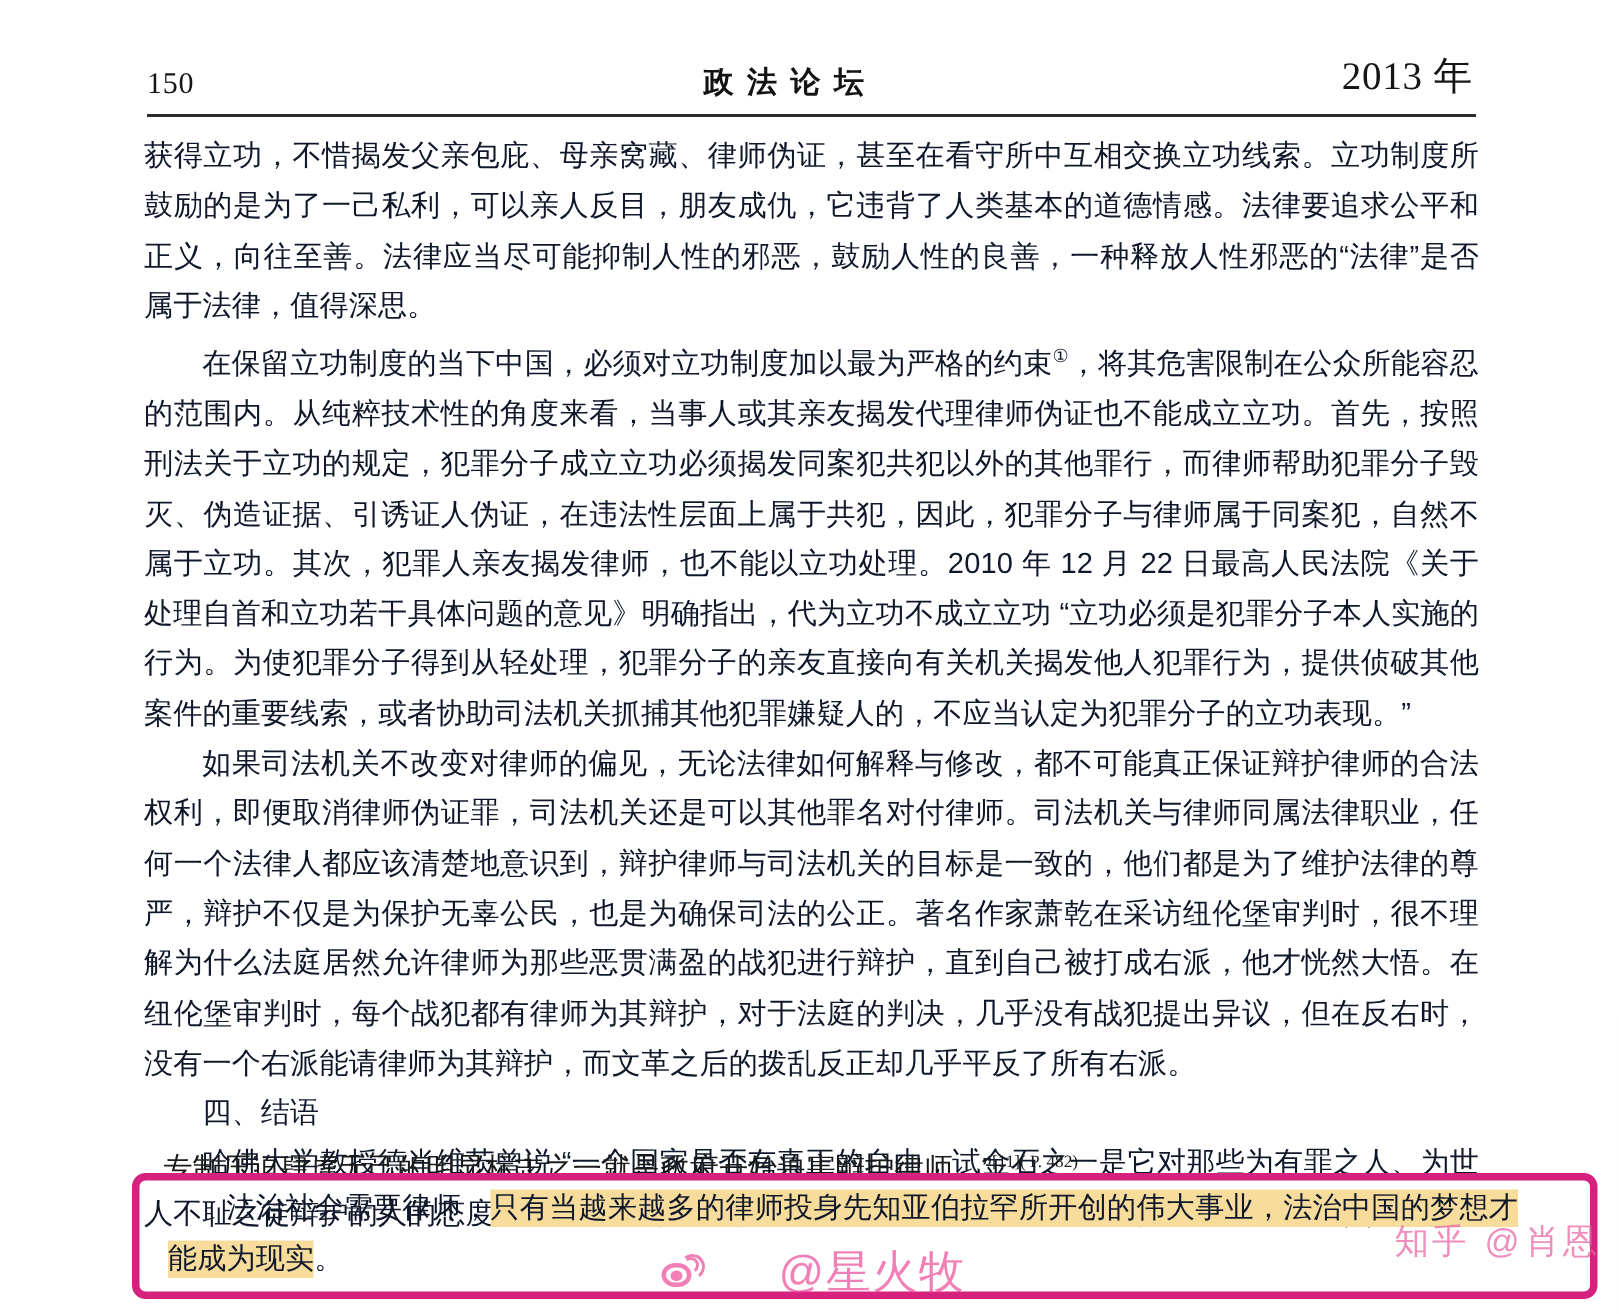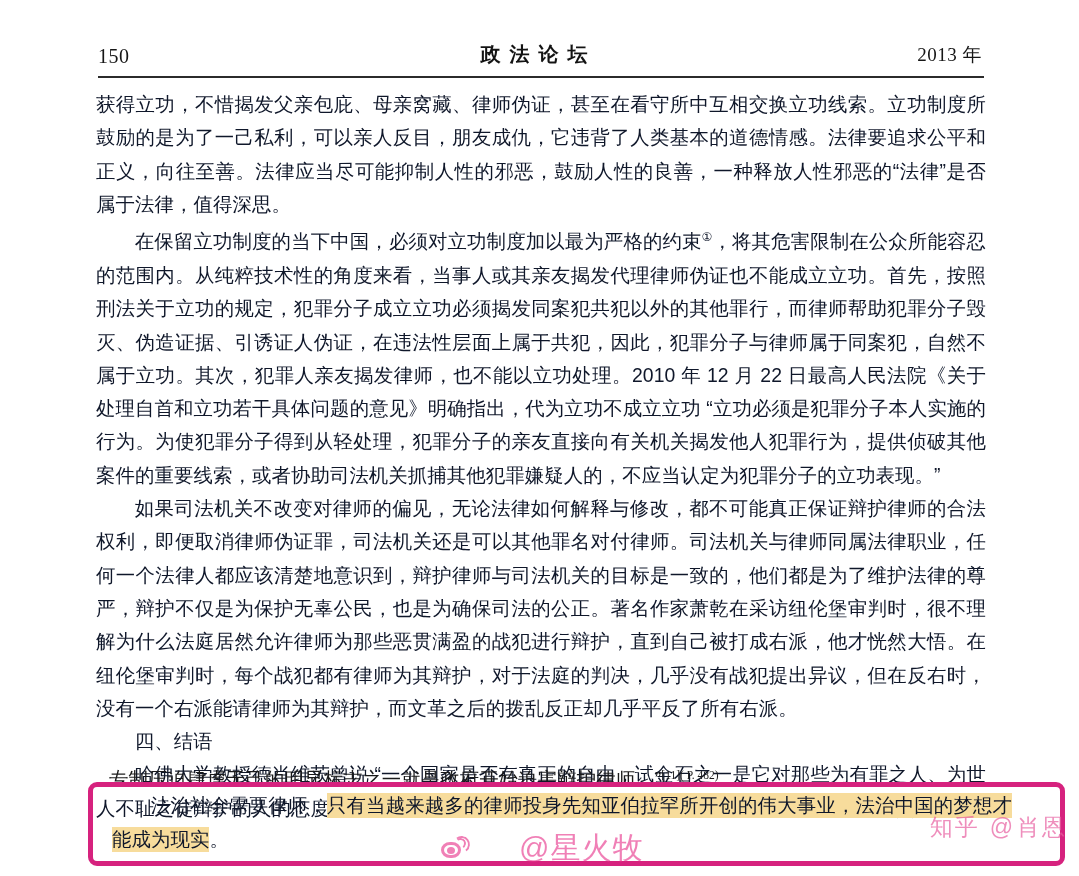--- a/index.html
+++ b/index.html
@@ -44,21 +44,21 @@
   .rh-journal {
     font-family: Liberation Serif, serif;
     font-size: 20px;
     letter-spacing: 9px;
     font-weight: 600;
     color: #131313;
     margin-left: 30px;
   }
   .rh-year {
     font-family: "Liberation Serif", "DejaVu Serif", serif;
-    font-size: 19px;
+    font-size: 26px;
     color: #161616;
     letter-spacing: 0.5px;
   }
   .head-rule {
     position: absolute;
     left: 98px;
     top: 76px;
     width: 886px;
     height: 2px;
     background: #2b2b2b;

